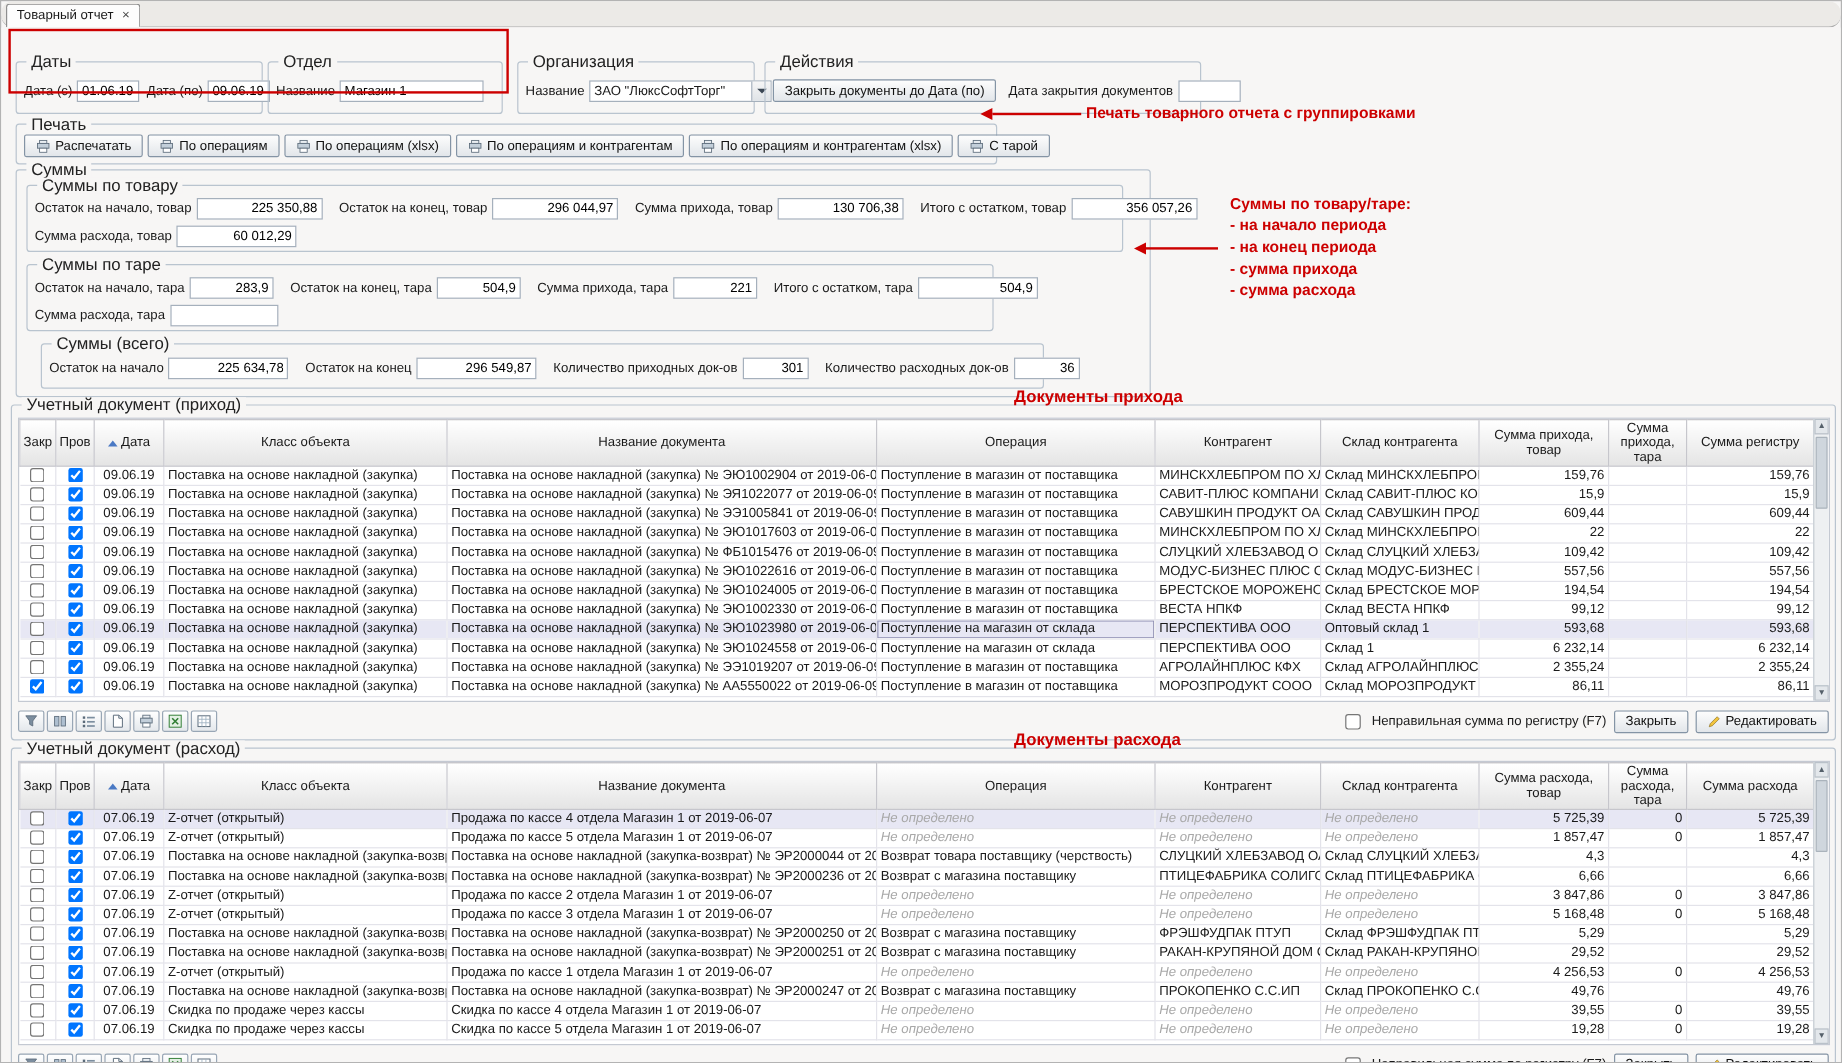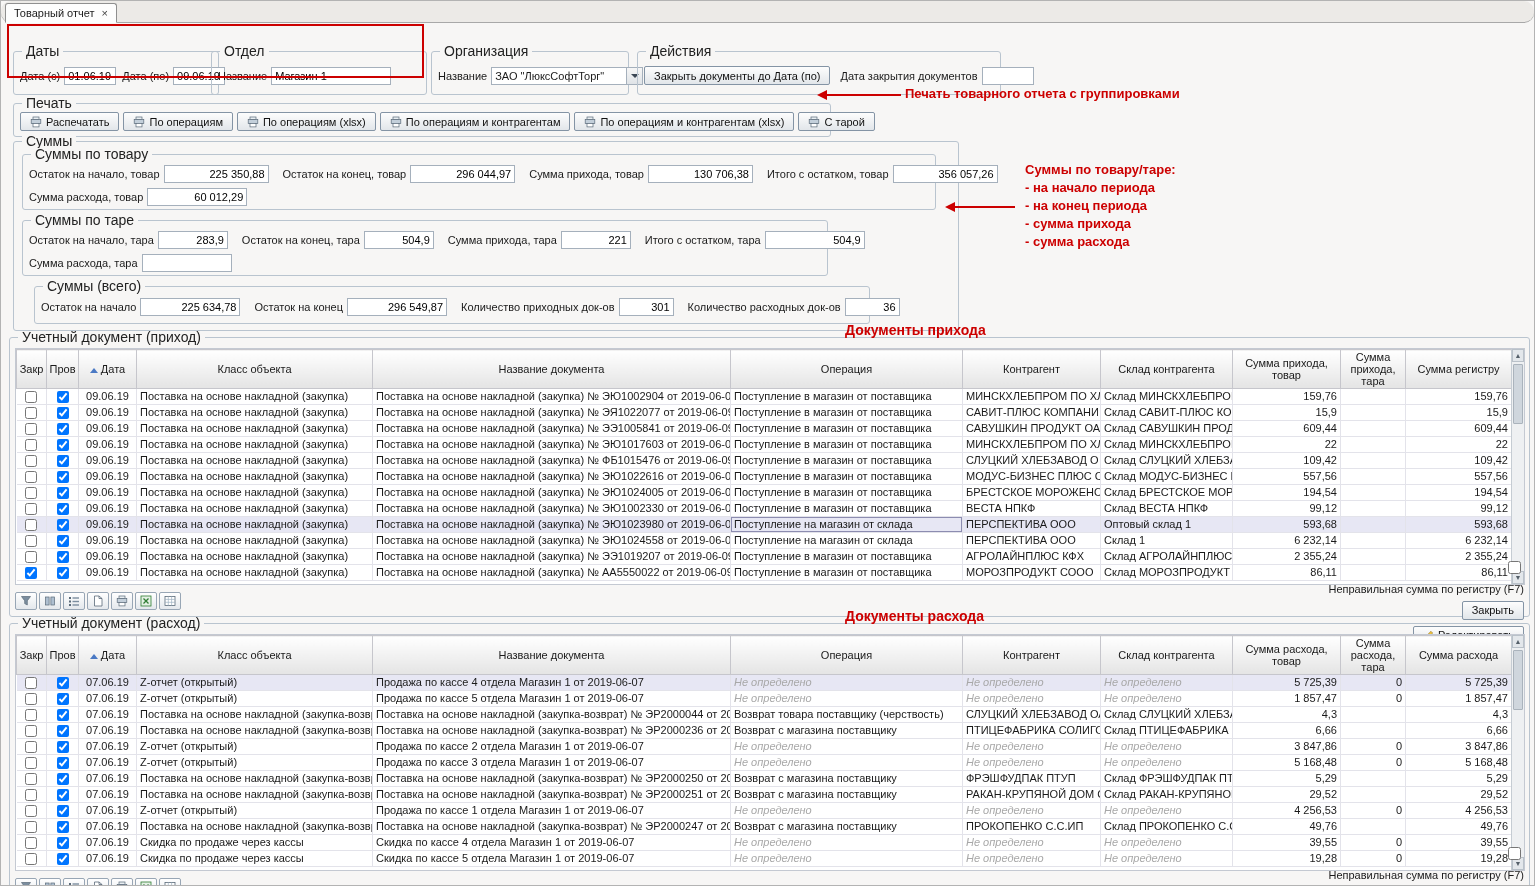--- a/index.html
+++ b/index.html
@@ -47,35 +47,35 @@
   .sort { display:inline-block; width:0; height:0; border-left:4px solid transparent; border-right:4px solid transparent; border-bottom:5px solid #4a79c4; margin-right:3px; vertical-align:middle; }
 
   .vscroll { position:absolute; right:0; top:0; bottom:0; width:13px; background:#eef0f2; border-left:1px solid #c5ccd3; display:flex; flex-direction:column; }
   .sb-btn { height:13px; background:#e3e7eb; border:1px solid #b9c1c9; display:flex; align-items:center; justify-content:center; font-size:7px; color:#55606a; }
   .sb-track { flex:1; position:relative; }
   .sb-thumb { position:absolute; left:1px; right:1px; top:2px; height:60px; background:#cfd6dd; border:1px solid #aab3bc; border-radius:1px; }
 
   .grid-toolbar { position:absolute; left:5px; right:5px; height:20px; display:flex; align-items:center; }
   .tb-icons { display:flex; align-items:center; gap:2px; }
   .icon-btn { width:22px; height:18px; border:1px solid #98a6b5; background:linear-gradient(#ffffff,#e4e8ec); border-radius:2px; display:flex; align-items:center; justify-content:center; padding:0; }
-  .grid-footer-right { margin-left:auto; display:flex; align-items:flex-end; gap:6px;flex-direction:column; }
+  .grid-footer-right { margin-left:auto; display:flex; align-items:center; gap:6px; }
 
   
   .annotations { position:absolute; inset:0; pointer-events:none; z-index:20; }
   .ann { position:absolute; color:#cc0000; font-weight:bold; }
   .ann-rect { position:absolute; border:2px solid #cc0000; }
   .ann-line { position:absolute; height:2px; background:#cc0000; }
   .ann-head { position:absolute; width:0; height:0; border-top:5px solid transparent; border-bottom:5px solid transparent; border-right:10px solid #cc0000; }
   .ann-13 { font-size:13px; }
   .ann-14 { font-size:14px; }
   #sums-note div { line-height:18px; }
 
   
   #gb-dates { left:12px; top:28px; width:206px; height:44px; }
-  #gb-dept { left:210px; top:28px; width:216px; height:44px;text-decoration:underline; }
+  #gb-dept { left:222px; top:28px; width:196px; height:44px;text-decoration:underline; }
   #gb-org { left:430px; top:28px; width:198px; height:44px; }
   #gb-actions { left:636px; top:28px; width:364px; height:44px; }
   #gb-print { left:12px; top:80px; width:818px; height:34px; }
   #gb-sums { left:12px; top:118px; width:946px; height:190px; }
   #gb-goods { left:8px; top:12px; width:914px; height:56px; }
   #gb-tare { left:8px; top:78px; width:806px; height:56px; }
   #gb-total { left:20px; top:144px; width:836px; height:38px; }
   #gb-income { left:8px; top:314px; width:1521px; height:280px; }
   #gb-expense { left:8px; top:600px; width:1521px; height:280px; }
   #gb-income .grid-toolbar, #gb-expense .grid-toolbar { top:253px; }

